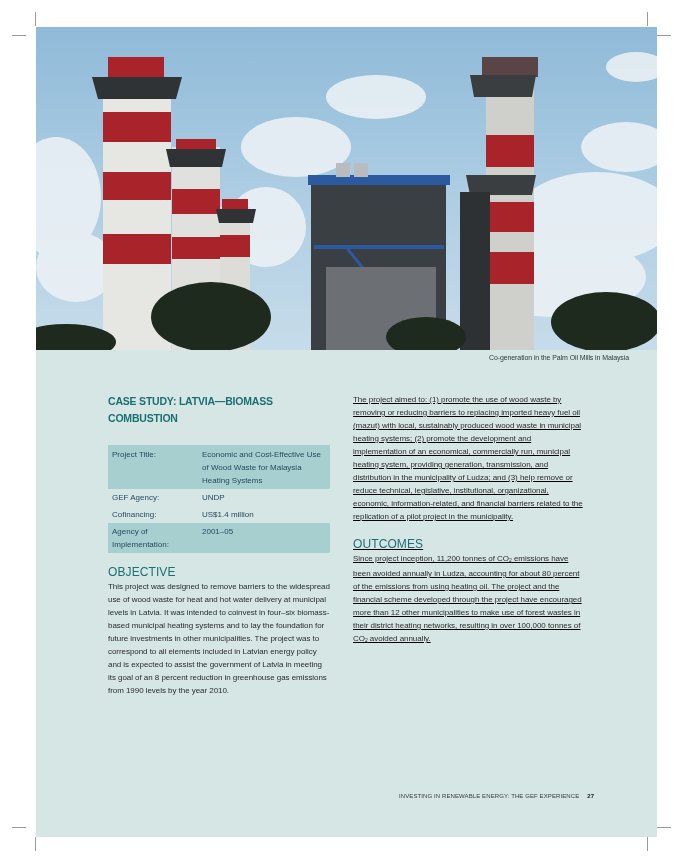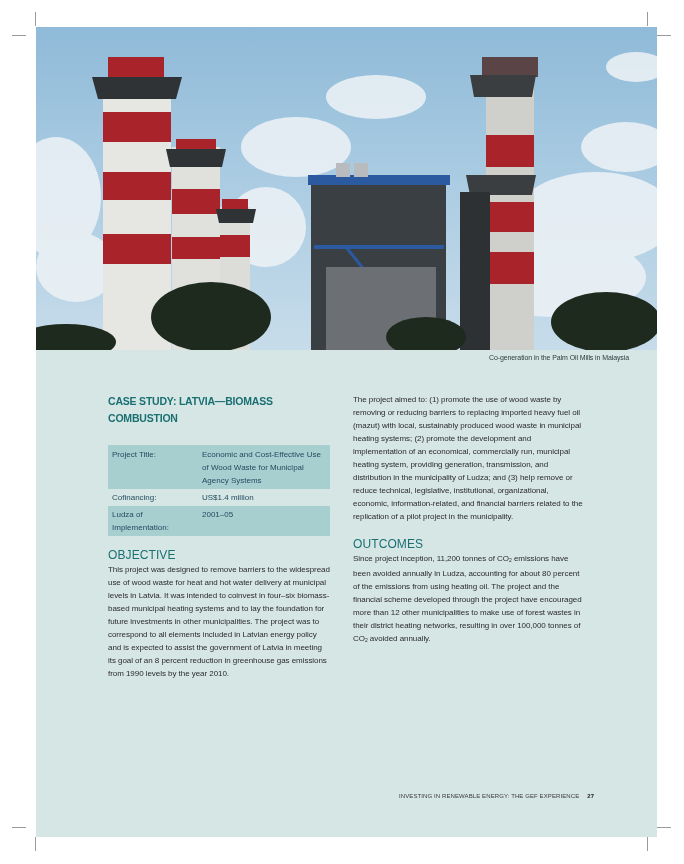--- a/index.html
+++ b/index.html
@@ -15,21 +15,21 @@
   .photo {
     position: absolute; left: 0; top: 0; width: 621px; height: 323px; overflow: hidden;
     background: linear-gradient(180deg, #8fbad8 0%, #a9cbe2 45%, #c7dcea 100%);
   }
   .photo svg { position: absolute; left: 0; top: 0; }
   .caption {
     position: absolute; right: 28px; top: 327px;
     font-size: 7px; color: #2e3b3d; letter-spacing: -0.1px;
   }
   .col-left { position: absolute; left: 72px; top: 366px; width: 222px; }
-  .col-right { position: absolute; left: 317px; top: 366px; width: 230px; }
+  .col-right { position: absolute; left: 317px; top: 366px; width: 230px; text-decoration: underline; }
   .case-title {
     color: #1a6f73; font-weight: bold; font-size: 10.5px; line-height: 17px;
     letter-spacing: -0.2px; margin: 0 0 18px 0; text-transform: uppercase;
   }
   table.facts { border-collapse: collapse; width: 222px; font-size: 8px; color: #224c60; }
   table.facts td { padding: 2px 4px 2px 4px; vertical-align: top; line-height: 13px; }
   table.facts td.k { width: 82px; }
   table.facts tr.shaded td { background: #a8cfd0; }
   table.facts tr.row-title td { padding-top: 3px; padding-bottom: 2px; }
   .sec-head {
@@ -130,28 +130,32 @@
 
   <div class="caption">Co-generation in the Palm Oil Mills in Malaysia</div>
 
   <div class="col-left">
     <h2 class="case-title">CASE STUDY: LATVIA—BIOMASS COMBUSTION</h2>
 
     <table class="facts">
       <tbody>
           <tr class="shaded row-title">
         <td class="k">Project Title:</td>
-        <td>Economic and Cost-Effective Use of Wood Waste for Municipal Agency Systems</td>
+        <td>Economic and Cost-Effective Use of Wood Waste for Malaysia Heating Systems</td>
+      </tr>
+      <tr>
+        <td class="k">GEF Agency:</td>
+        <td>UNDP</td>
       </tr>
       <tr>
         <td class="k">Cofinancing:</td>
         <td>US$1.4 million</td>
       </tr>
       <tr class="shaded">
-        <td class="k">Ludza of Implementation:</td>
+        <td class="k">Agency of Implementation:</td>
         <td>2001–05</td>
       </tr>
     </tbody>
       </table>
 
     <div class="sec-head">OBJECTIVE</div>
     <p class="body-text">This project was designed to remove barriers to the widespread use of wood waste for heat and hot water delivery at municipal levels in Latvia. It was intended to coinvest in four–six biomass-based municipal heating systems and to lay the foundation for future investments in other municipalities. The project was to correspond to all elements included in Latvian energy policy and is expected to assist the government of Latvia in meeting its goal of an 8 percent reduction in greenhouse gas emissions from 1990 levels by the year 2010.</p>
   </div>
 
   <div class="col-right">

